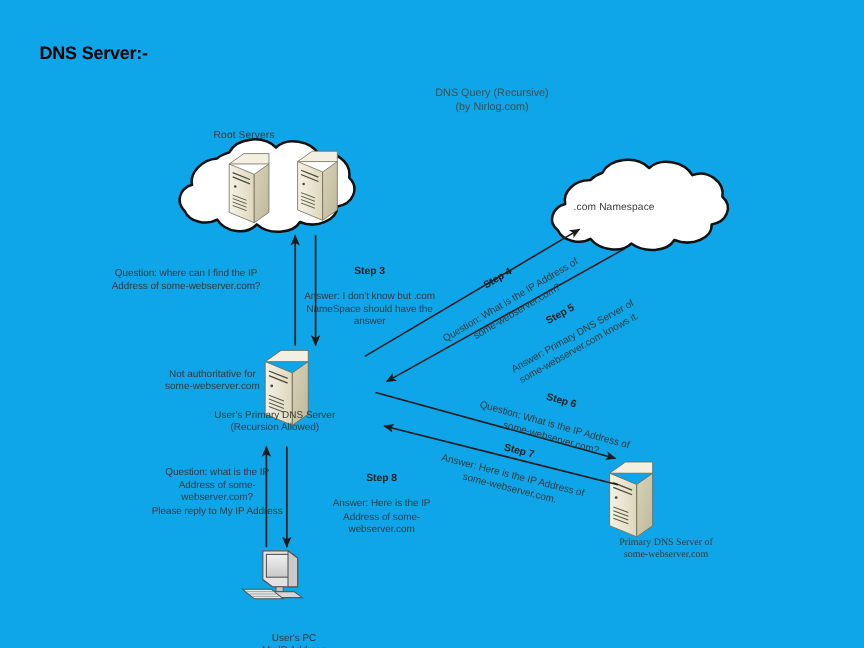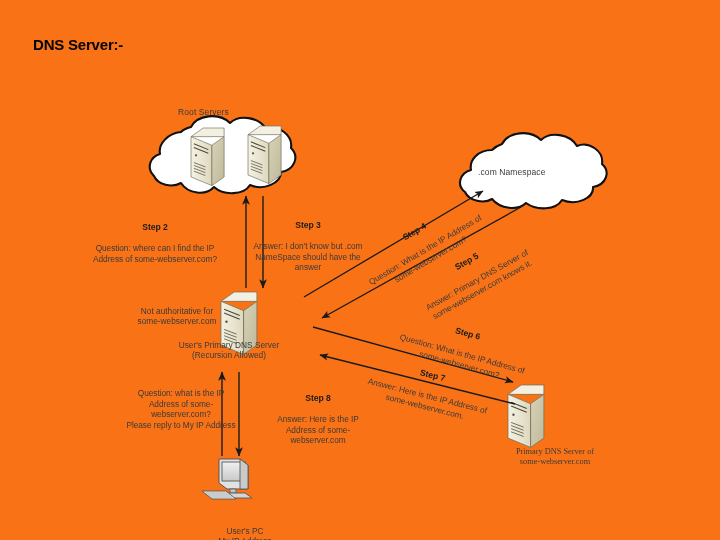--- a/index.html
+++ b/index.html
@@ -7,21 +7,21 @@
     padding: 0;
     background: #ffffff;
   }
   body {
     font-family: "Liberation Sans", sans-serif;
   }
   #slide {
     position: relative;
     width: 720px;
     height: 540px;
-    background: #f97316;
+    background: #0ea5e9;
     overflow: hidden;
   }
   #page-title {
     position: absolute;
     left: 33px;
     top: 36px;
     font-size: 15px;
     font-weight: bold;
     color: #000000;
     letter-spacing: -0.2px;
@@ -185,27 +185,28 @@
 
     <line x1="313" y1="327" x2="513" y2="382" stroke="#1a1a1a" stroke-width="1.3" marker-end="url(#arrowEnd)"></line>
 
     <line x1="515" y1="404" x2="320" y2="355" stroke="#1a1a1a" stroke-width="1.3" marker-end="url(#arrowEnd)"></line>
 
     <line x1="222" y1="456" x2="222" y2="372" stroke="#1a1a1a" stroke-width="1.4" marker-end="url(#arrowEnd)"></line>
 
     <line x1="239" y1="372" x2="239" y2="456" stroke="#1a1a1a" stroke-width="1.4" marker-end="url(#arrowEnd)"></line>
   </svg>
 
+  <div class="header-label" style="left:305px; top:72px; width:210px;">DNS Query (Recursive)
+(by Nirlog.com)</div>
 
   <div class="cloud-label" style="left:178px; top:107px; width:110px;">Root Servers</div>
 
   <div class="cloud-label" style="left:478px; top:167px; width:130px;">.com Namespace</div>
 
   <div class="lbl" style="left:62px; top:212px; width:186px;">
-    <span class="step-title">Step 2</span>
     <span>Question: where can I find the IP
 Address of some-webserver.com?</span>
   </div>
 
   <div class="lbl" style="left:238px; top:210px; width:140px;">
     <span class="step-title">Step 3</span>
     <span>Answer: I don't know but .com
 NameSpace should have the
 answer</span>
   </div>

